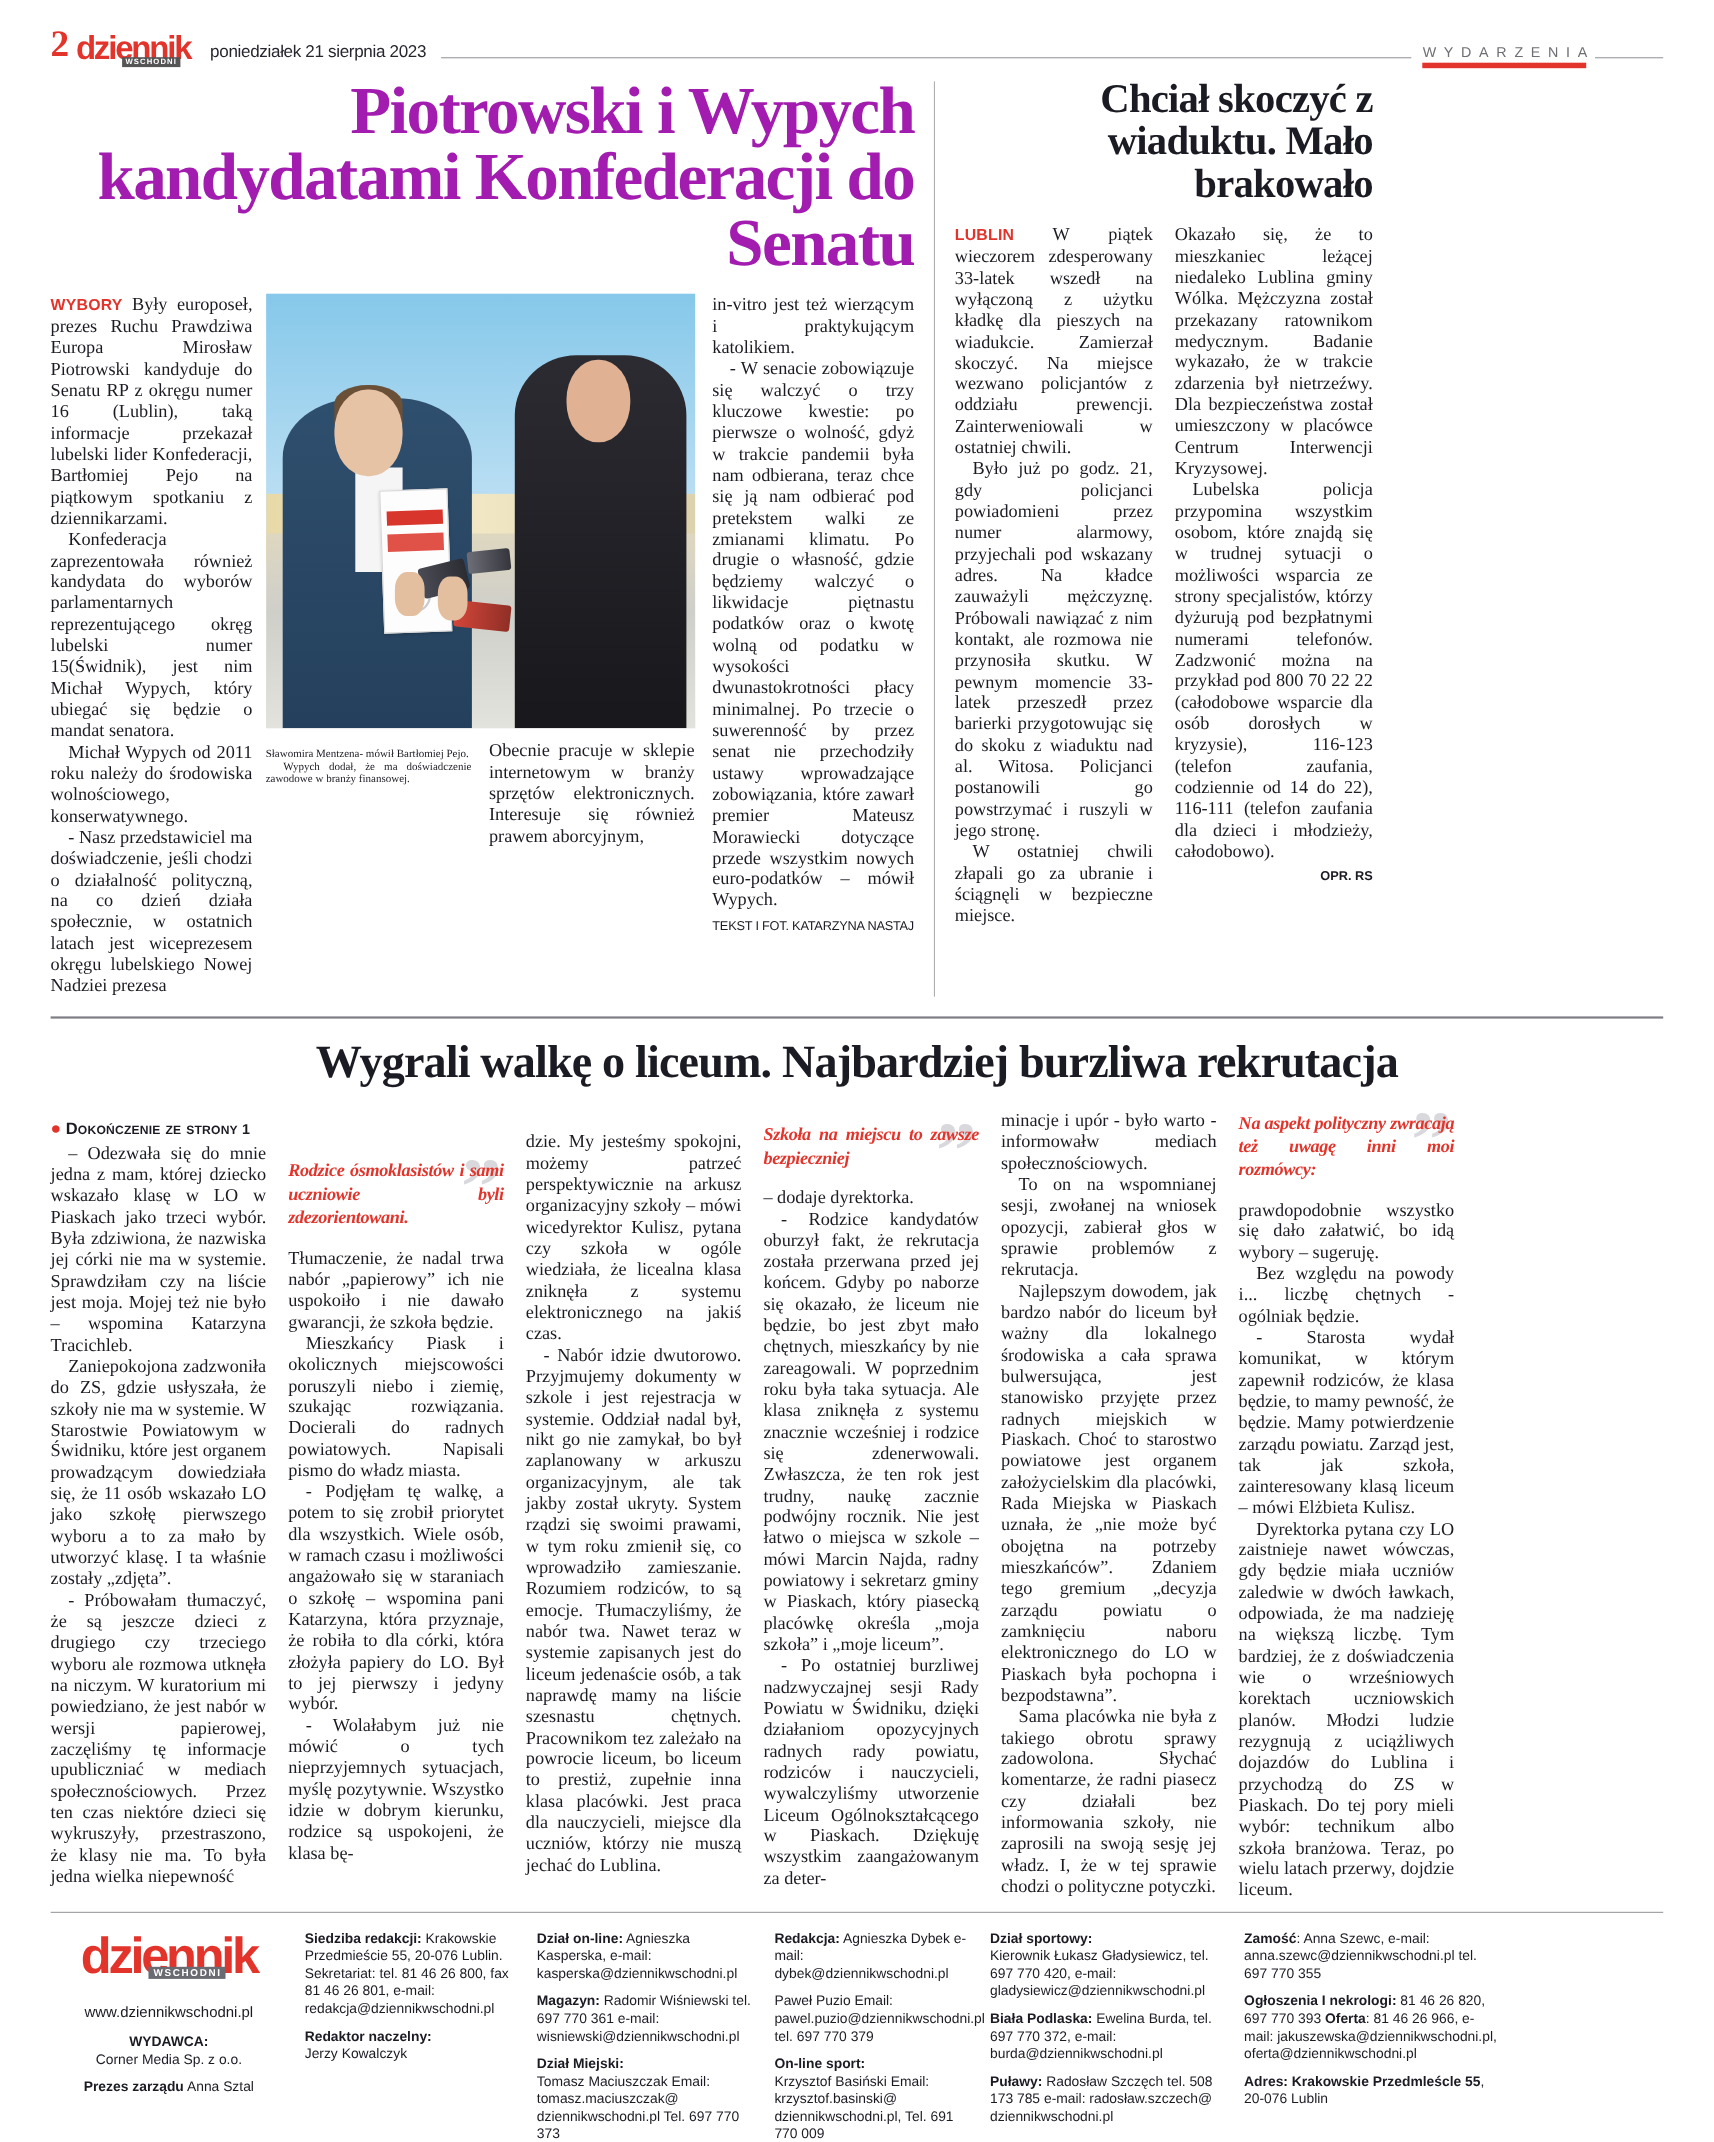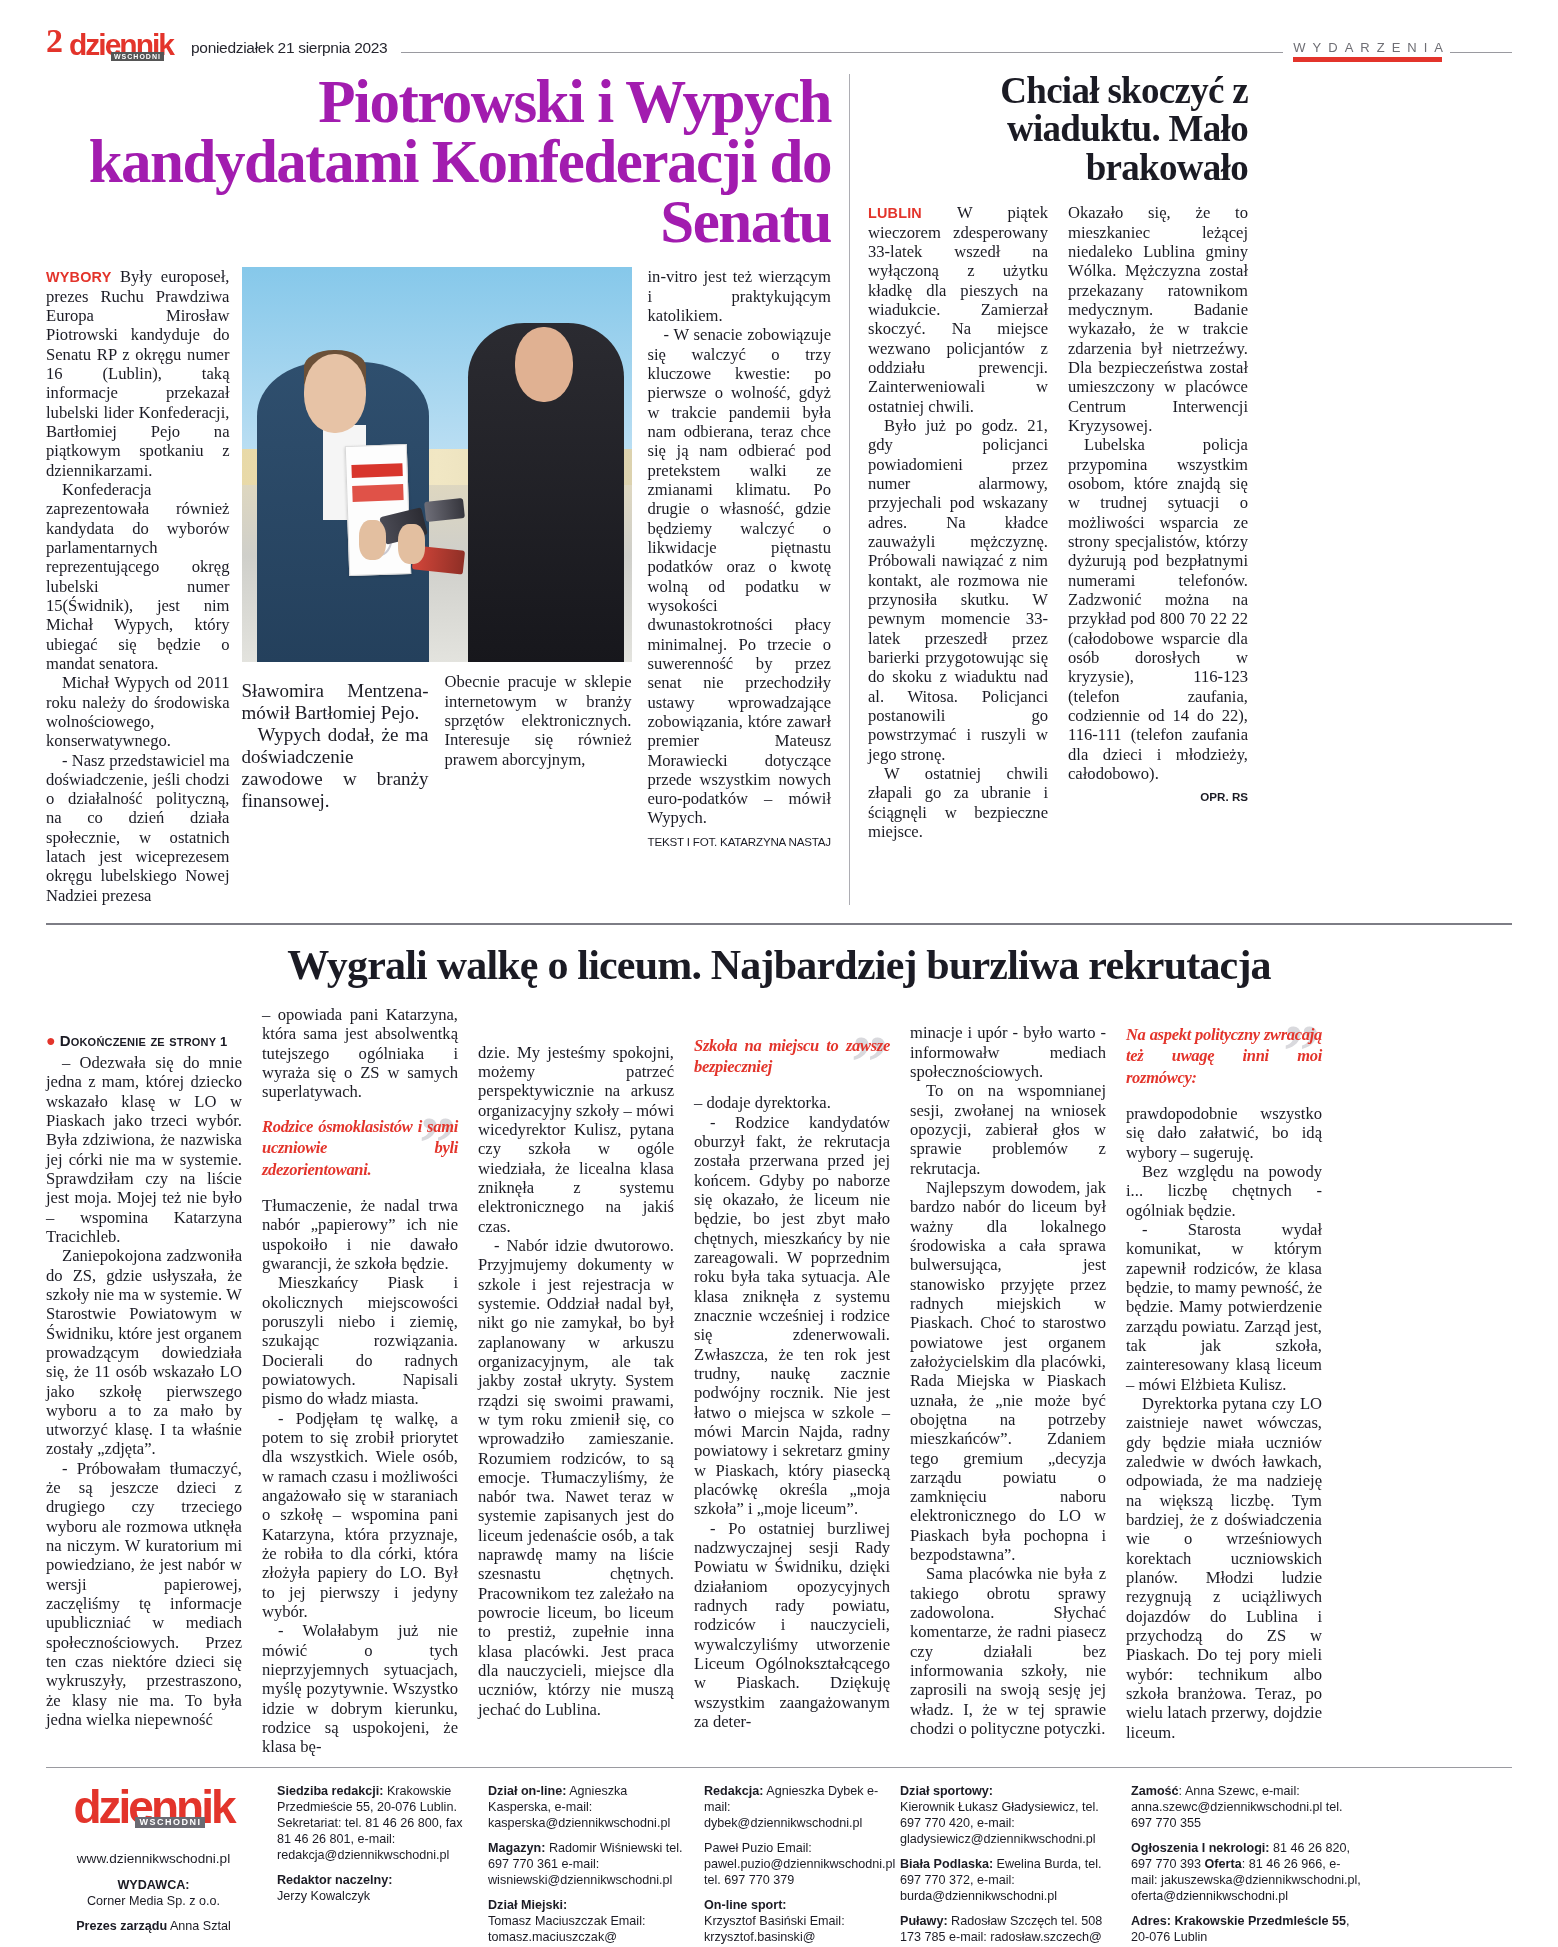--- a/index.html
+++ b/index.html
@@ -120,21 +120,21 @@
   .photo .m2 { left:44%; bottom:23%; width:13%; height:6%; transform:rotate(6deg);
     background:linear-gradient(90deg,#d4463a,#8f2f26); }
   .photo .m3 { left:47%; bottom:36%; width:10%; height:5%; transform:rotate(-6deg);
     background:linear-gradient(90deg,#6e6e78,#35353c); }
   .photo .hand {
     position:absolute; background:#e3bfa0; border-radius:40%;
   }
   .photo .h1 { left:30%; bottom:26%; width:7%; height:10%; }
   .photo .h2 { left:40%; bottom:25%; width:7%; height:10%; }
 
-  .caption { font-size:19px; line-height:1.16; margin-top:8px; text-align:justify; }
+  .caption { font-size:10px; line-height:1.16; margin-top:8px; text-align:justify; }
   .caption p { margin:0; text-indent:0; }
   .caption p + p { text-indent:16px; }
 
   .credit { font-family:"Liberation Sans", sans-serif; font-weight:normal;
             font-size:11.6px; text-align:center; letter-spacing:-0.2px; margin-top:7px; }
   .credit-right { font-family:"Liberation Sans", sans-serif; font-weight:bold;
             font-size:11.6px; text-align:right; margin-top:7px; }
 
   .hr-thick { height:2px; background:#7d7d85; margin:18px 0 0 0; }
 
@@ -295,21 +295,20 @@
         <span class="dot">●</span>
         <span class="sc">Dokończenie ze strony</span>
         <span>1</span>
       </div>
       <p>– Odezwała się do mnie jedna z mam, której dziecko wskazało klasę w LO w Piaskach jako trzeci wybór. Była zdziwiona, że nazwiska jej córki nie ma w systemie. Sprawdziłam czy na liście jest moja. Mojej też nie było – wspomina Katarzyna Tracichleb.</p>
       <p>Zaniepokojona zadzwoniła do ZS, gdzie usłyszała, że szkoły nie ma w systemie. W Starostwie Powiatowym w Świdniku, które jest organem prowadzącym dowiedziała się, że 11 osób wskazało LO jako szkołę pierwszego wyboru a to za mało by utworzyć klasę. I ta właśnie zostały „zdjęta”.</p>
       <p>- Próbowałam tłumaczyć, że są jeszcze dzieci z drugiego czy trzeciego wyboru ale rozmowa utknęła na niczym. W kuratorium mi powiedziano, że jest nabór w wersji papierowej, zaczęliśmy tę informacje upubliczniać w mediach społecznościowych. Przez ten czas niektóre dzieci się wykruszyły, przestraszono, że klasy nie ma. To była jedna wielka niepewność</p>
     </div>
 
     <div class="col" style="width:196px;">
-      <p class="noind">– opowiada pani Katarzyna, która sama jest absolwentką tutejszego ogólniaka i wyraża się o ZS w samych superlatywach.</p>
       <div class="quote">
         <span class="qmark">”</span>
         <div class="qtext">Rodzice ósmoklasistów i sami uczniowie byli zdezorientowani.</div>
       </div>
       <p class="noind">Tłumaczenie, że nadal trwa nabór „papierowy” ich nie uspokoiło i nie dawało gwarancji, że szkoła będzie.</p>
       <p>Mieszkańcy Piask i okolicznych miejscowości poruszyli niebo i ziemię, szukając rozwiązania. Docierali do radnych powiatowych. Napisali pismo do władz miasta.</p>
       <p>- Podjęłam tę walkę, a potem to się zrobił priorytet dla wszystkich. Wiele osób, w ramach czasu i możliwości angażowało się w staraniach o szkołę – wspomina pani Katarzyna, która przyznaje, że robiła to dla córki, która złożyła papiery do LO. Był to jej pierwszy i jedyny wybór.</p>
       <p>- Wolałabym już nie mówić o tych nieprzyjemnych sytuacjach, myślę pozytywnie. Wszystko idzie w dobrym kierunku, rodzice są uspokojeni, że klasa bę-</p>
     </div>
 

